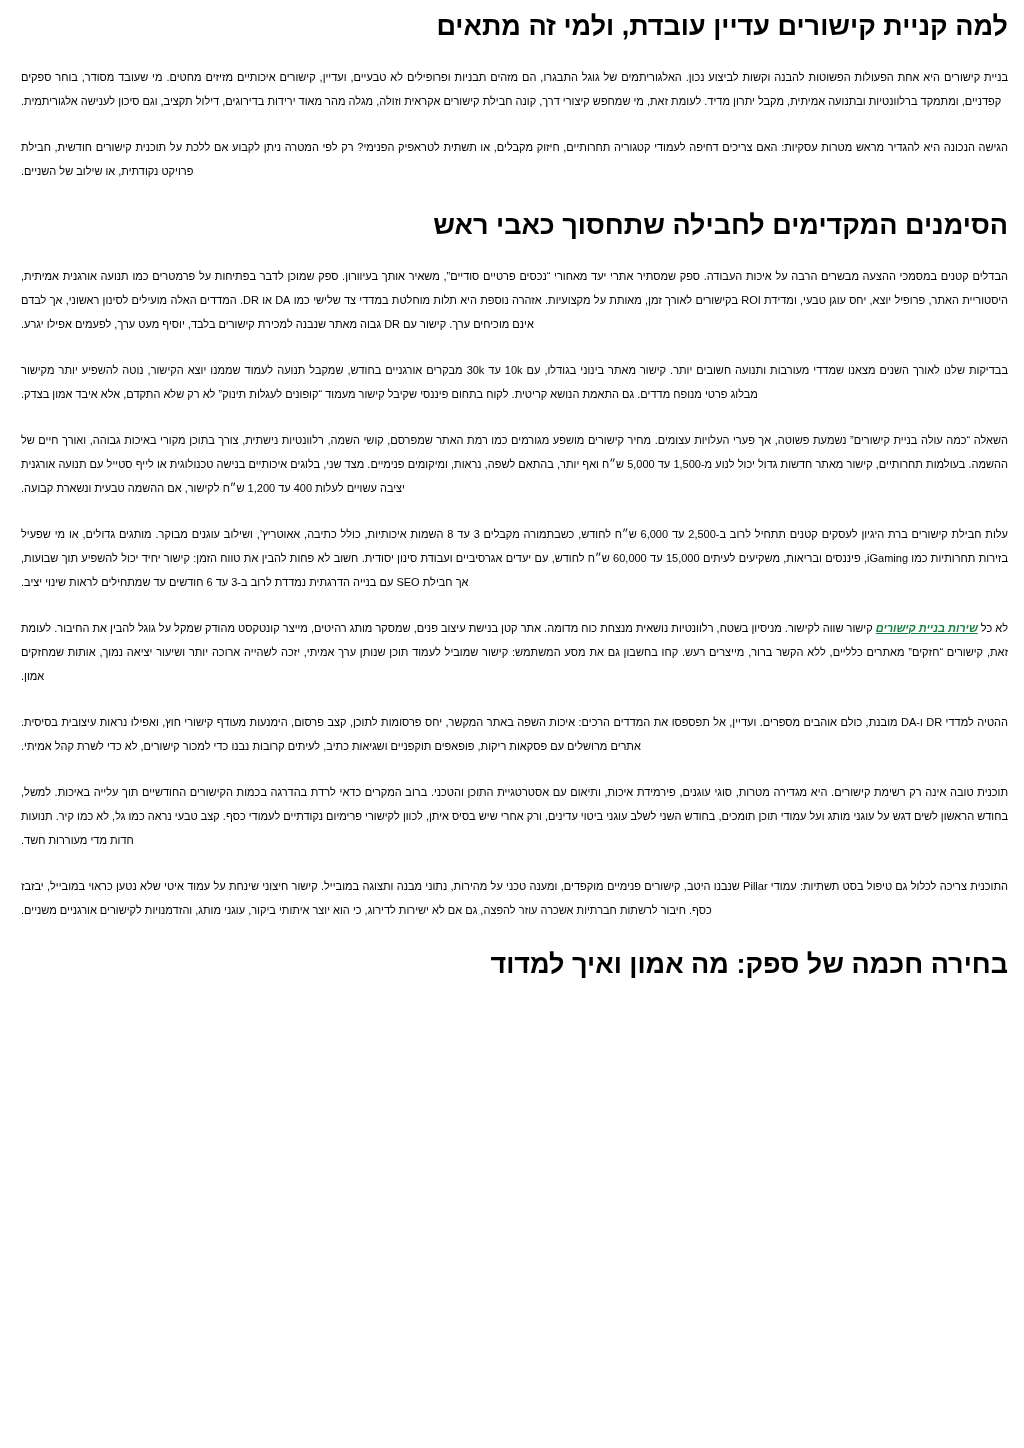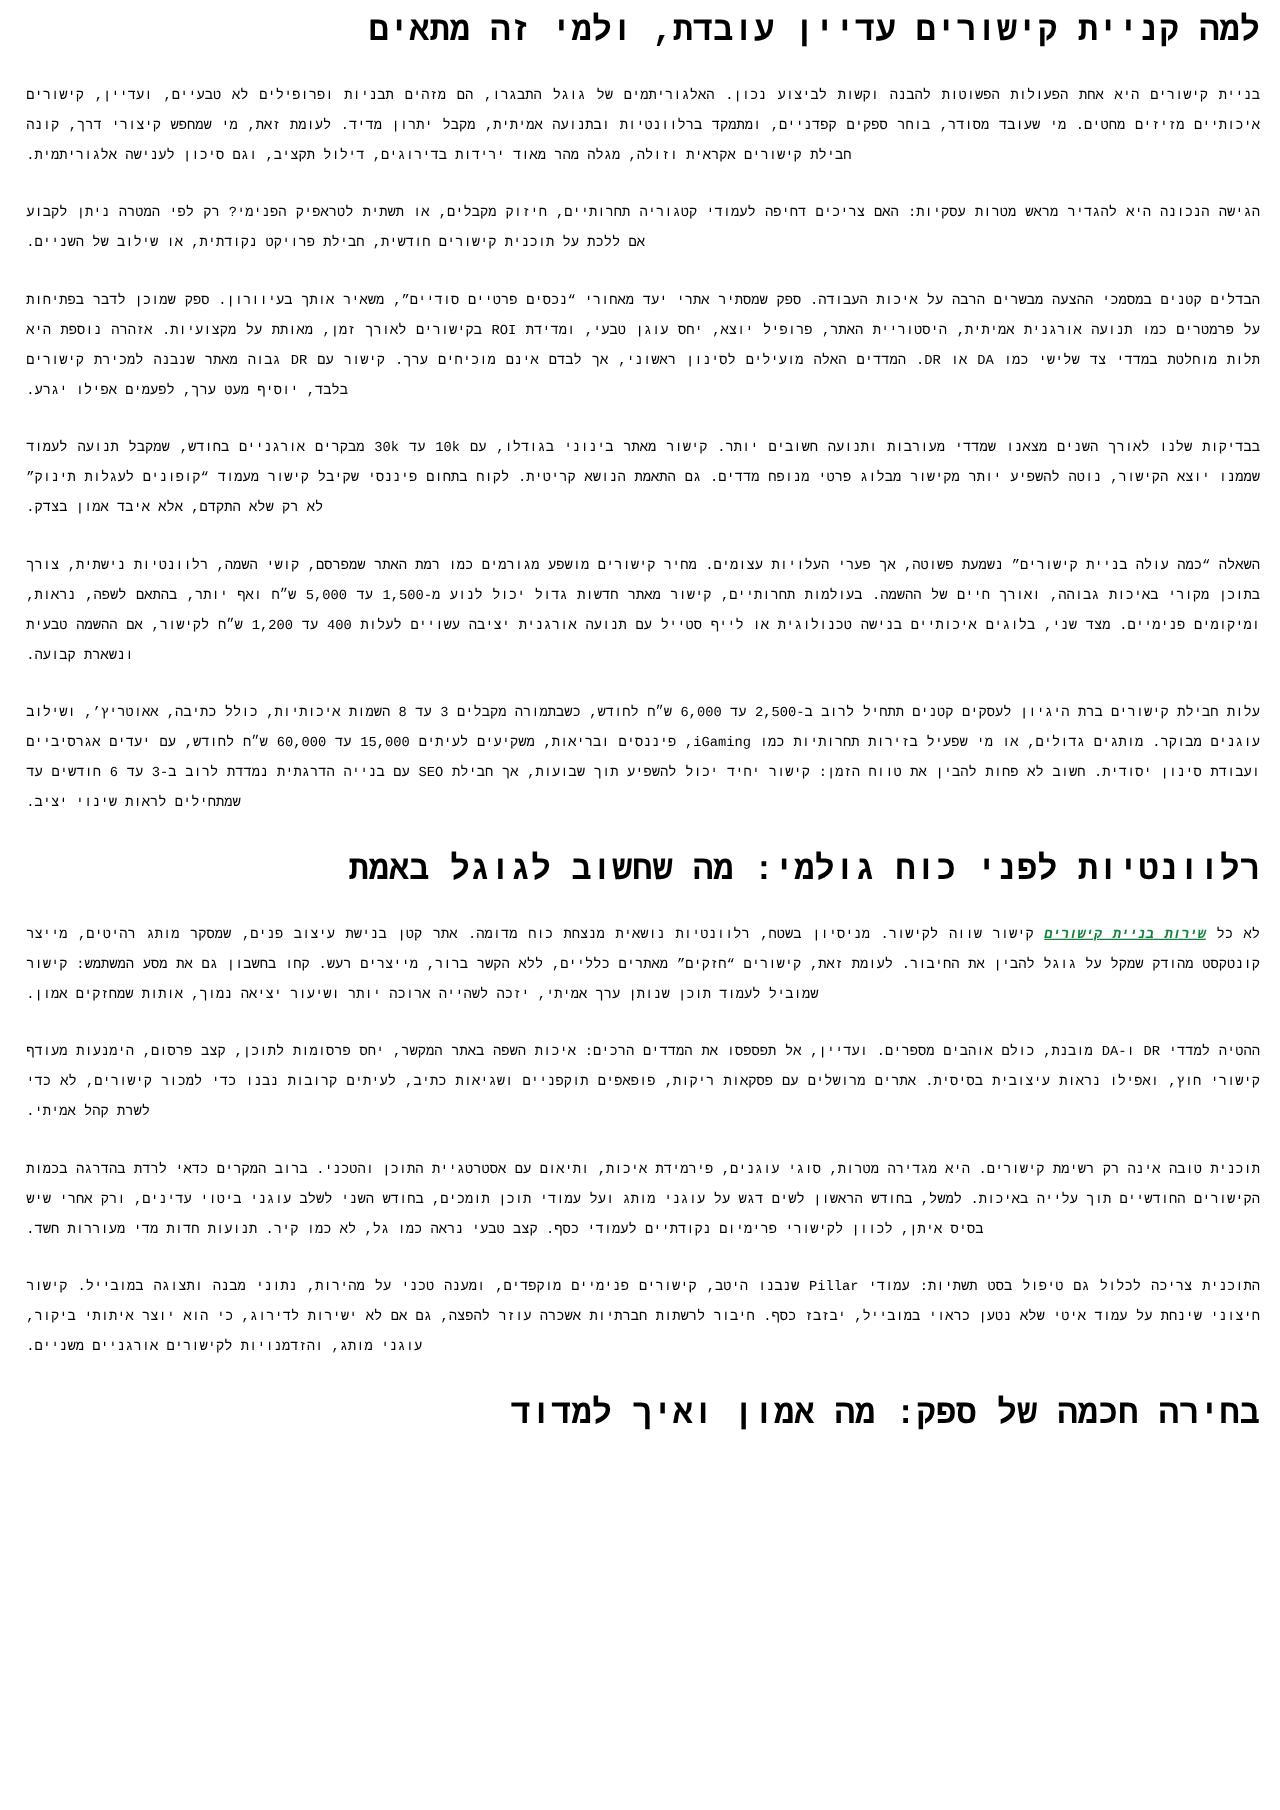--- a/index.html
+++ b/index.html
@@ -4,21 +4,21 @@
 <style>
   html, body { margin: 0; padding: 0; background: #ffffff; }
   .page {
     width: 1024px;
     height: 1448px;
     box-sizing: border-box;
     padding: 8px 16px 0 21px;
     direction: rtl;
     background: #ffffff;
     color: #000000;
-    font-family: Liberation Mono, monospace;
+    font-family: Liberation Sans, sans-serif;
     overflow: hidden;
   }
   .heading {
     font-size: 27px;
     line-height: 33px;
     font-weight: 700;
     text-align: right;
     margin: 26px 0 22px 0;
   }
   .heading.title { margin-top: 2px; }
@@ -40,29 +40,29 @@
 </head>
 <body>
 
 <main class="page">
 
   <h1 class="heading title">למה קניית קישורים עדיין עובדת, ולמי זה מתאים</h1>
 
   <p class="para">בניית קישורים היא אחת הפעולות הפשוטות להבנה וקשות לביצוע נכון. האלגוריתמים של גוגל התבגרו, הם מזהים תבניות ופרופילים לא טבעיים, ועדיין, קישורים איכותיים מזיזים מחטים. מי שעובד מסודר, בוחר ספקים קפדניים, ומתמקד ברלוונטיות ובתנועה אמיתית, מקבל יתרון מדיד. לעומת זאת, מי שמחפש קיצורי דרך, קונה חבילת קישורים אקראית וזולה, מגלה מהר מאוד ירידות בדירוגים, דילול תקציב, וגם סיכון לענישה אלגוריתמית.</p>
   <p class="para">הגישה הנכונה היא להגדיר מראש מטרות עסקיות: האם צריכים דחיפה לעמודי קטגוריה תחרותיים, חיזוק מקבלים, או תשתית לטראפיק הפנימי? רק לפי המטרה ניתן לקבוע אם ללכת על תוכנית קישורים חודשית, חבילת פרויקט נקודתית, או שילוב של השניים.</p>
 
+  <h2 class="heading">הסימנים המקדימים לחבילה שתחסוך כאבי ראש</h2>
 
   <p class="para">הבדלים קטנים במסמכי ההצעה מבשרים הרבה על איכות העבודה. ספק שמסתיר אתרי יעד מאחורי “נכסים פרטיים סודיים”, משאיר אותך בעיוורון. ספק שמוכן לדבר בפתיחות על פרמטרים כמו תנועה אורגנית אמיתית, היסטוריית האתר, פרופיל יוצא, יחס עוגן טבעי, ומדידת ROI בקישורים לאורך זמן, מאותת על מקצועיות. אזהרה נוספת היא תלות מוחלטת במדדי צד שלישי כמו DA או DR. המדדים האלה מועילים לסינון ראשוני, אך לבדם אינם מוכיחים ערך. קישור עם DR גבוה מאתר שנבנה למכירת קישורים בלבד, יוסיף מעט ערך, לפעמים אפילו יגרע.</p>
   <p class="para">בבדיקות שלנו לאורך השנים מצאנו שמדדי מעורבות ותנועה חשובים יותר. קישור מאתר בינוני בגודלו, עם 10k עד 30k מבקרים אורגניים בחודש, שמקבל תנועה לעמוד שממנו יוצא הקישור, נוטה להשפיע יותר מקישור מבלוג פרטי מנופח מדדים. גם התאמת הנושא קריטית. לקוח בתחום פיננסי שקיבל קישור מעמוד “קופונים לעגלות תינוק” לא רק שלא התקדם, אלא איבד אמון בצדק.</p>
 
 
   <p class="para">השאלה “כמה עולה בניית קישורים” נשמעת פשוטה, אך פערי העלויות עצומים. מחיר קישורים מושפע מגורמים כמו רמת האתר שמפרסם, קושי השמה, רלוונטיות נישתית, צורך בתוכן מקורי באיכות גבוהה, ואורך חיים של ההשמה. בעולמות תחרותיים, קישור מאתר חדשות גדול יכול לנוע מ-1,500 עד 5,000 ש״ח ואף יותר, בהתאם לשפה, נראות, ומיקומים פנימיים. מצד שני, בלוגים איכותיים בנישה טכנולוגית או לייף סטייל עם תנועה אורגנית יציבה עשויים לעלות 400 עד 1,200 ש״ח לקישור, אם ההשמה טבעית ונשארת קבועה.</p>
   <p class="para">עלות חבילת קישורים ברת היגיון לעסקים קטנים תתחיל לרוב ב-2,500 עד 6,000 ש״ח לחודש, כשבתמורה מקבלים 3 עד 8 השמות איכותיות, כולל כתיבה, אאוטריץ’, ושילוב עוגנים מבוקר. מותגים גדולים, או מי שפעיל בזירות תחרותיות כמו iGaming, פיננסים ובריאות, משקיעים לעיתים 15,000 עד 60,000 ש״ח לחודש, עם יעדים אגרסיביים ועבודת סינון יסודית. חשוב לא פחות להבין את טווח הזמן: קישור יחיד יכול להשפיע תוך שבועות, אך חבילת SEO עם בנייה הדרגתית נמדדת לרוב ב-3 עד 6 חודשים עד שמתחילים לראות שינוי יציב.</p>
 
-  <h2 class="heading">רלוונטיות לפני כוח גולמי: מה שחשוב לגוגל באמת</h2>
 
   <p class="para">
     <span>לא כל </span><a class="inline-link" href="#">שירות בניית קישורים</a><span> קישור שווה לקישור. מניסיון בשטח, רלוונטיות נושאית מנצחת כוח מדומה. אתר קטן בנישת עיצוב פנים, שמסקר מותג רהיטים, מייצר קונטקסט מהודק שמקל על גוגל להבין את החיבור. לעומת זאת, קישורים “חזקים” מאתרים כלליים, ללא הקשר ברור, מייצרים רעש. קחו בחשבון גם את מסע המשתמש: קישור שמוביל לעמוד תוכן שנותן ערך אמיתי, יזכה לשהייה ארוכה יותר ושיעור יציאה נמוך, אותות שמחזקים אמון.</span>
   </p>
   <p class="para">ההטיה למדדי DR ו-DA מובנת, כולם אוהבים מספרים. ועדיין, אל תפספסו את המדדים הרכים: איכות השפה באתר המקשר, יחס פרסומות לתוכן, קצב פרסום, הימנעות מעודף קישורי חוץ, ואפילו נראות עיצובית בסיסית. אתרים מרושלים עם פסקאות ריקות, פופאפים תוקפניים ושגיאות כתיב, לעיתים קרובות נבנו כדי למכור קישורים, לא כדי לשרת קהל אמיתי.</p>
 
 
   <p class="para">תוכנית טובה אינה רק רשימת קישורים. היא מגדירה מטרות, סוגי עוגנים, פירמידת איכות, ותיאום עם אסטרטגיית התוכן והטכני. ברוב המקרים כדאי לרדת בהדרגה בכמות הקישורים החודשיים תוך עלייה באיכות. למשל, בחודש הראשון לשים דגש על עוגני מותג ועל עמודי תוכן תומכים, בחודש השני לשלב עוגני ביטוי עדינים, ורק אחרי שיש בסיס איתן, לכוון לקישורי פרימיום נקודתיים לעמודי כסף. קצב טבעי נראה כמו גל, לא כמו קיר. תנועות חדות מדי מעוררות חשד.</p>
   <p class="para">התוכנית צריכה לכלול גם טיפול בסט תשתיות: עמודי Pillar שנבנו היטב, קישורים פנימיים מוקפדים, ומענה טכני על מהירות, נתוני מבנה ותצוגה במובייל. קישור חיצוני שינחת על עמוד איטי שלא נטען כראוי במובייל, יבזבז כסף. חיבור לרשתות חברתיות אשכרה עוזר להפצה, גם אם לא ישירות לדירוג, כי הוא יוצר איתותי ביקור, עוגני מותג, והזדמנויות לקישורים אורגניים משניים.</p>
 

